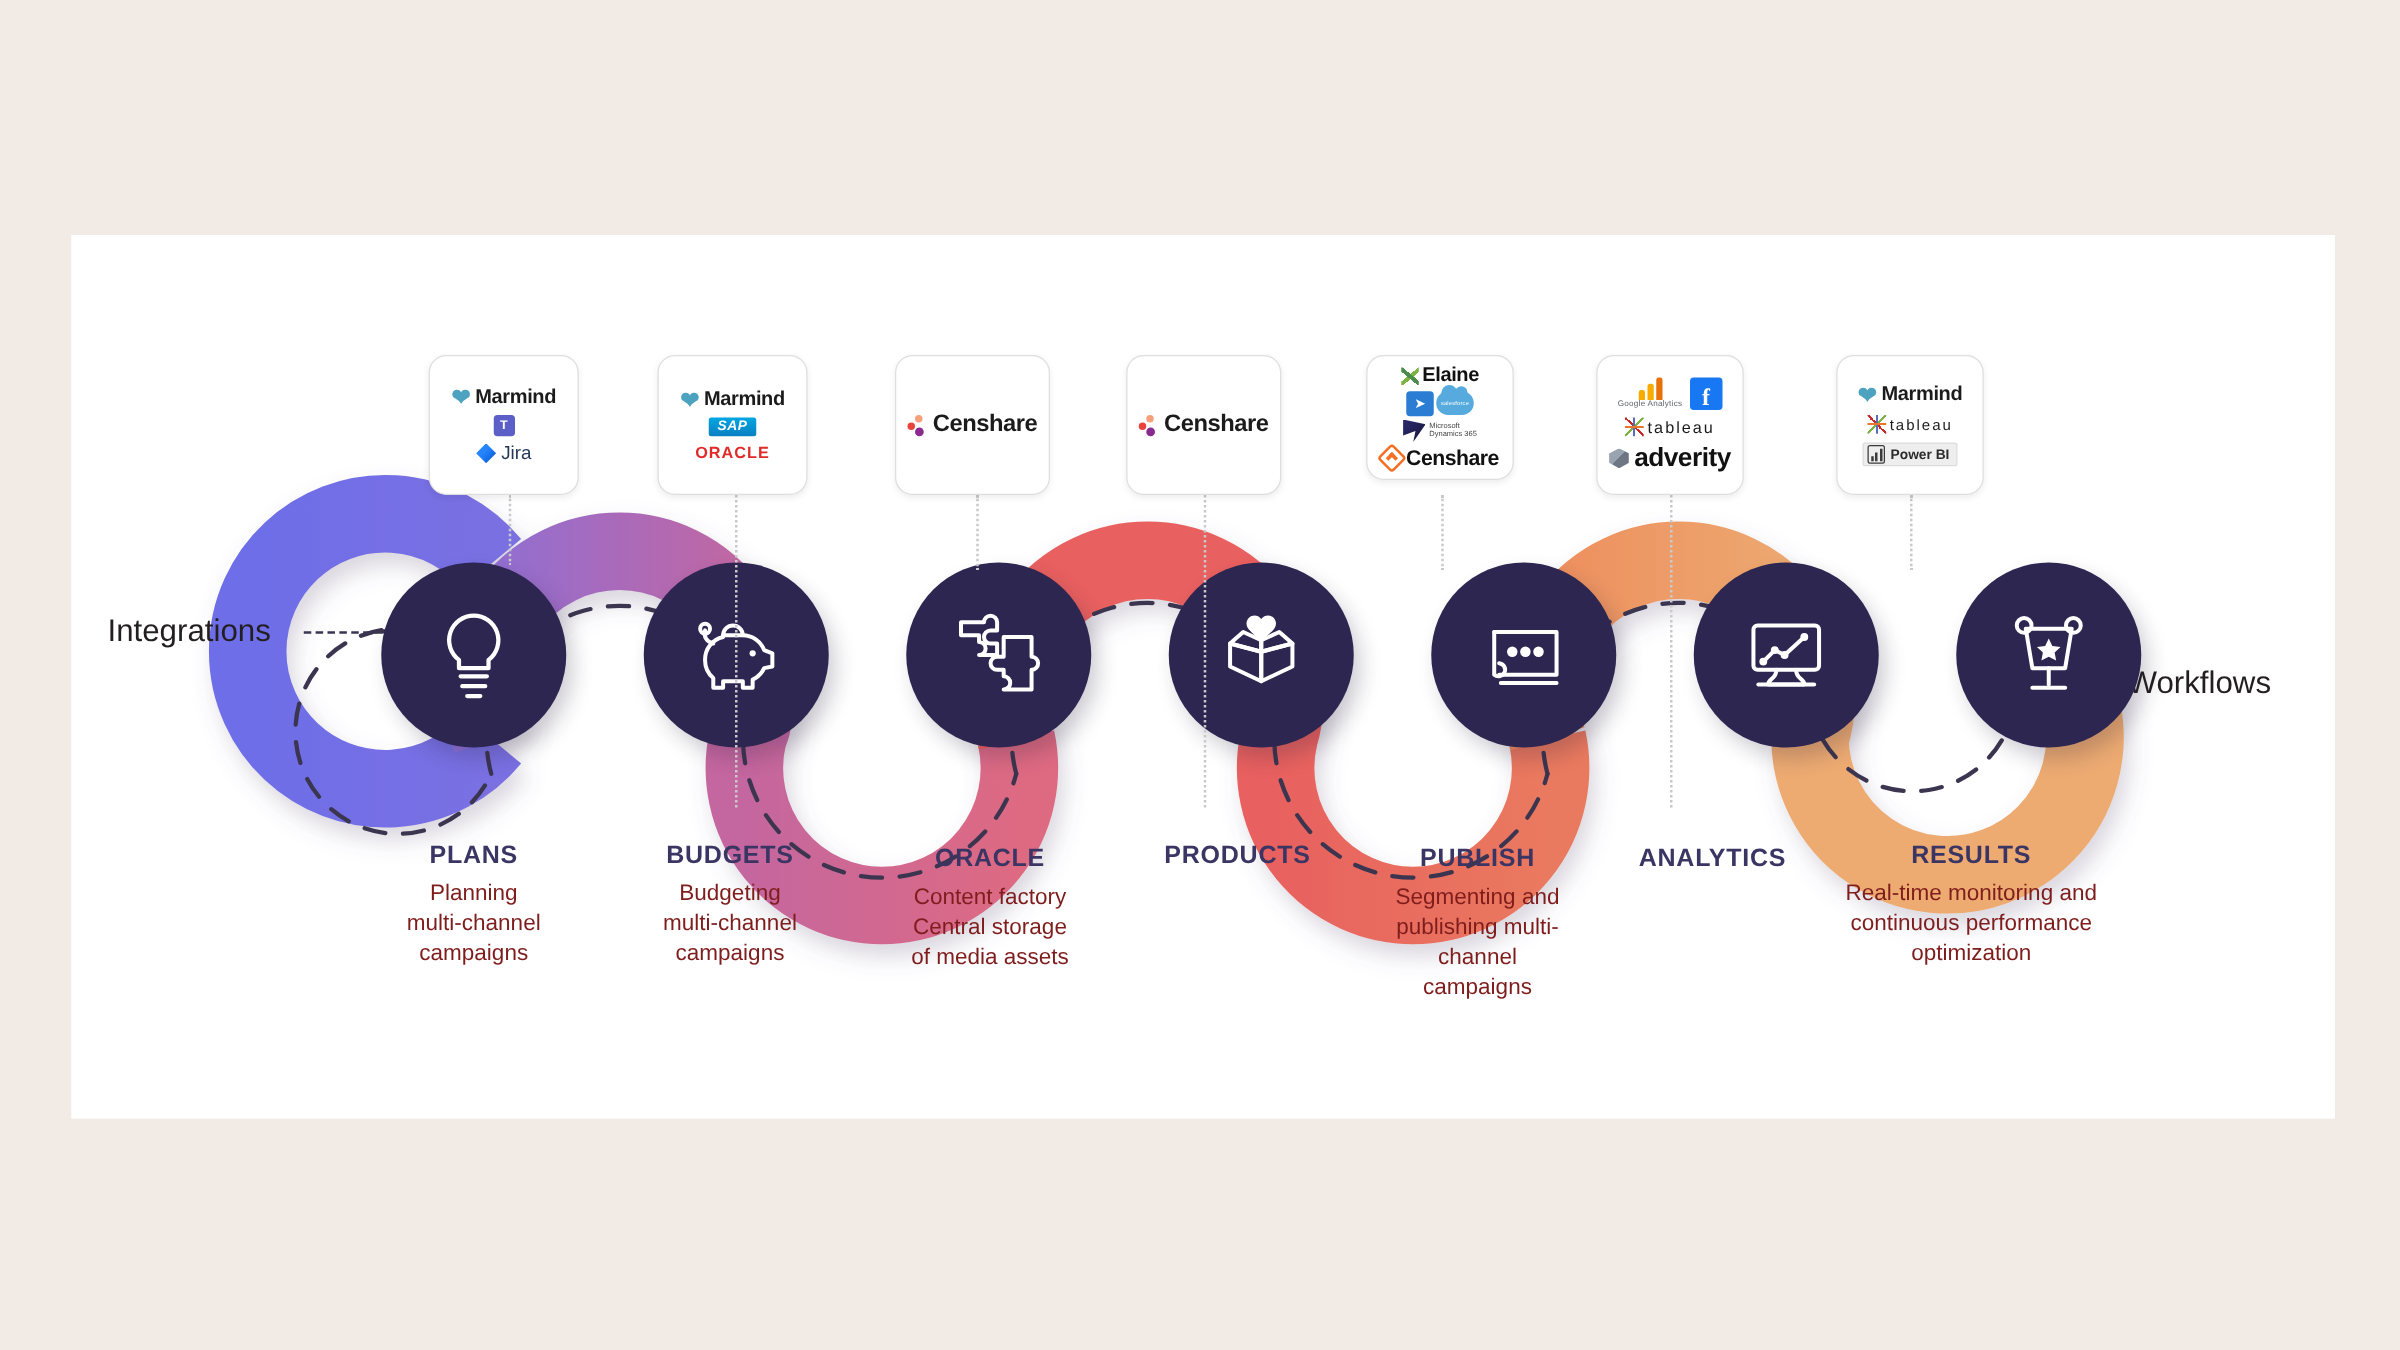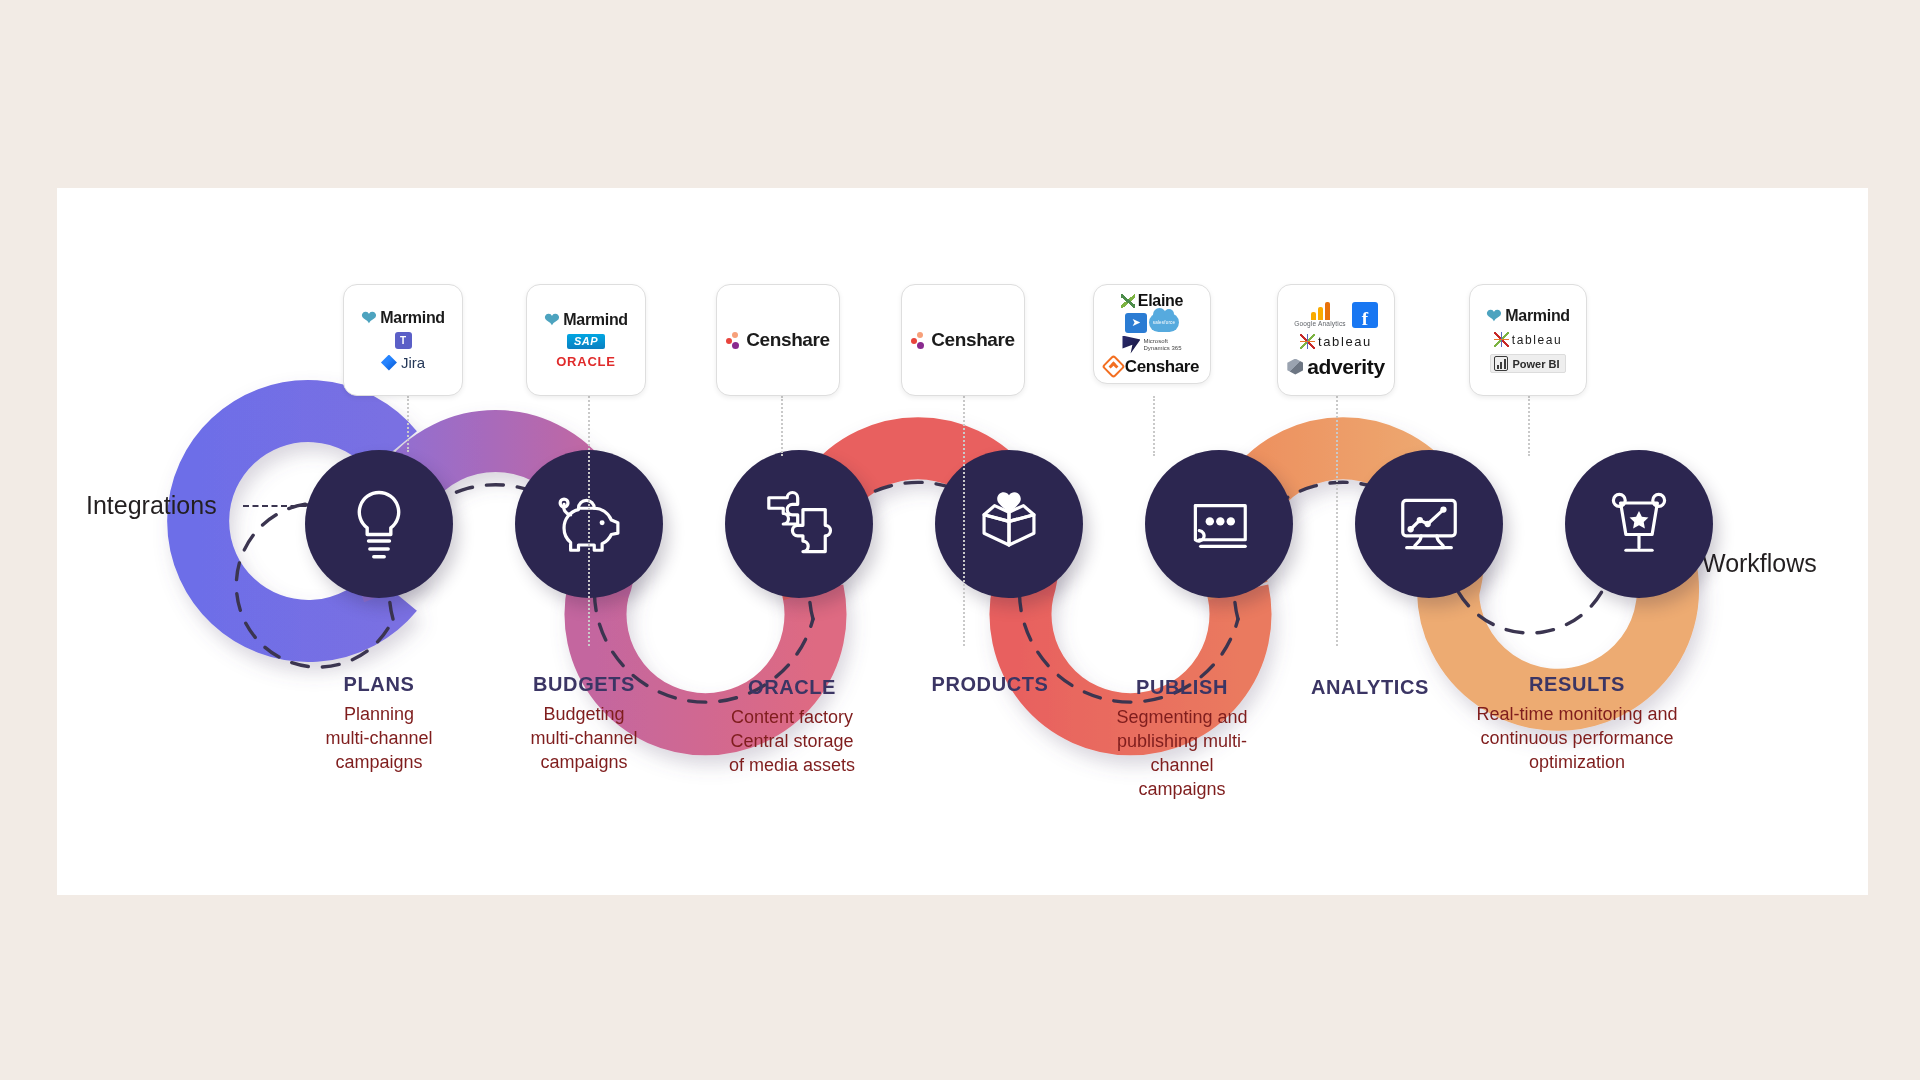--- a/index.html
+++ b/index.html
@@ -19,21 +19,21 @@
   }
 
   
   .side-label {
     position: absolute;
     font-size: 25px;
     color: #231f20;
     white-space: nowrap;
   }
   #label-integrations { left: 86px; top: 491px; }
-  #label-workflows { left: 1702px; top: 549px; }
+  #label-workflows { left: 1702px; top: 532px; }
 
   .dash-lead {
     position: absolute;
     height: 0;
     border-top: 2.5px dashed #3b3550;
   }
   #dash-integrations { left: 243px; top: 505px; width: 63px; }
   #dash-workflows { left: 1642px; top: 537px; width: 62px; }
 
   

